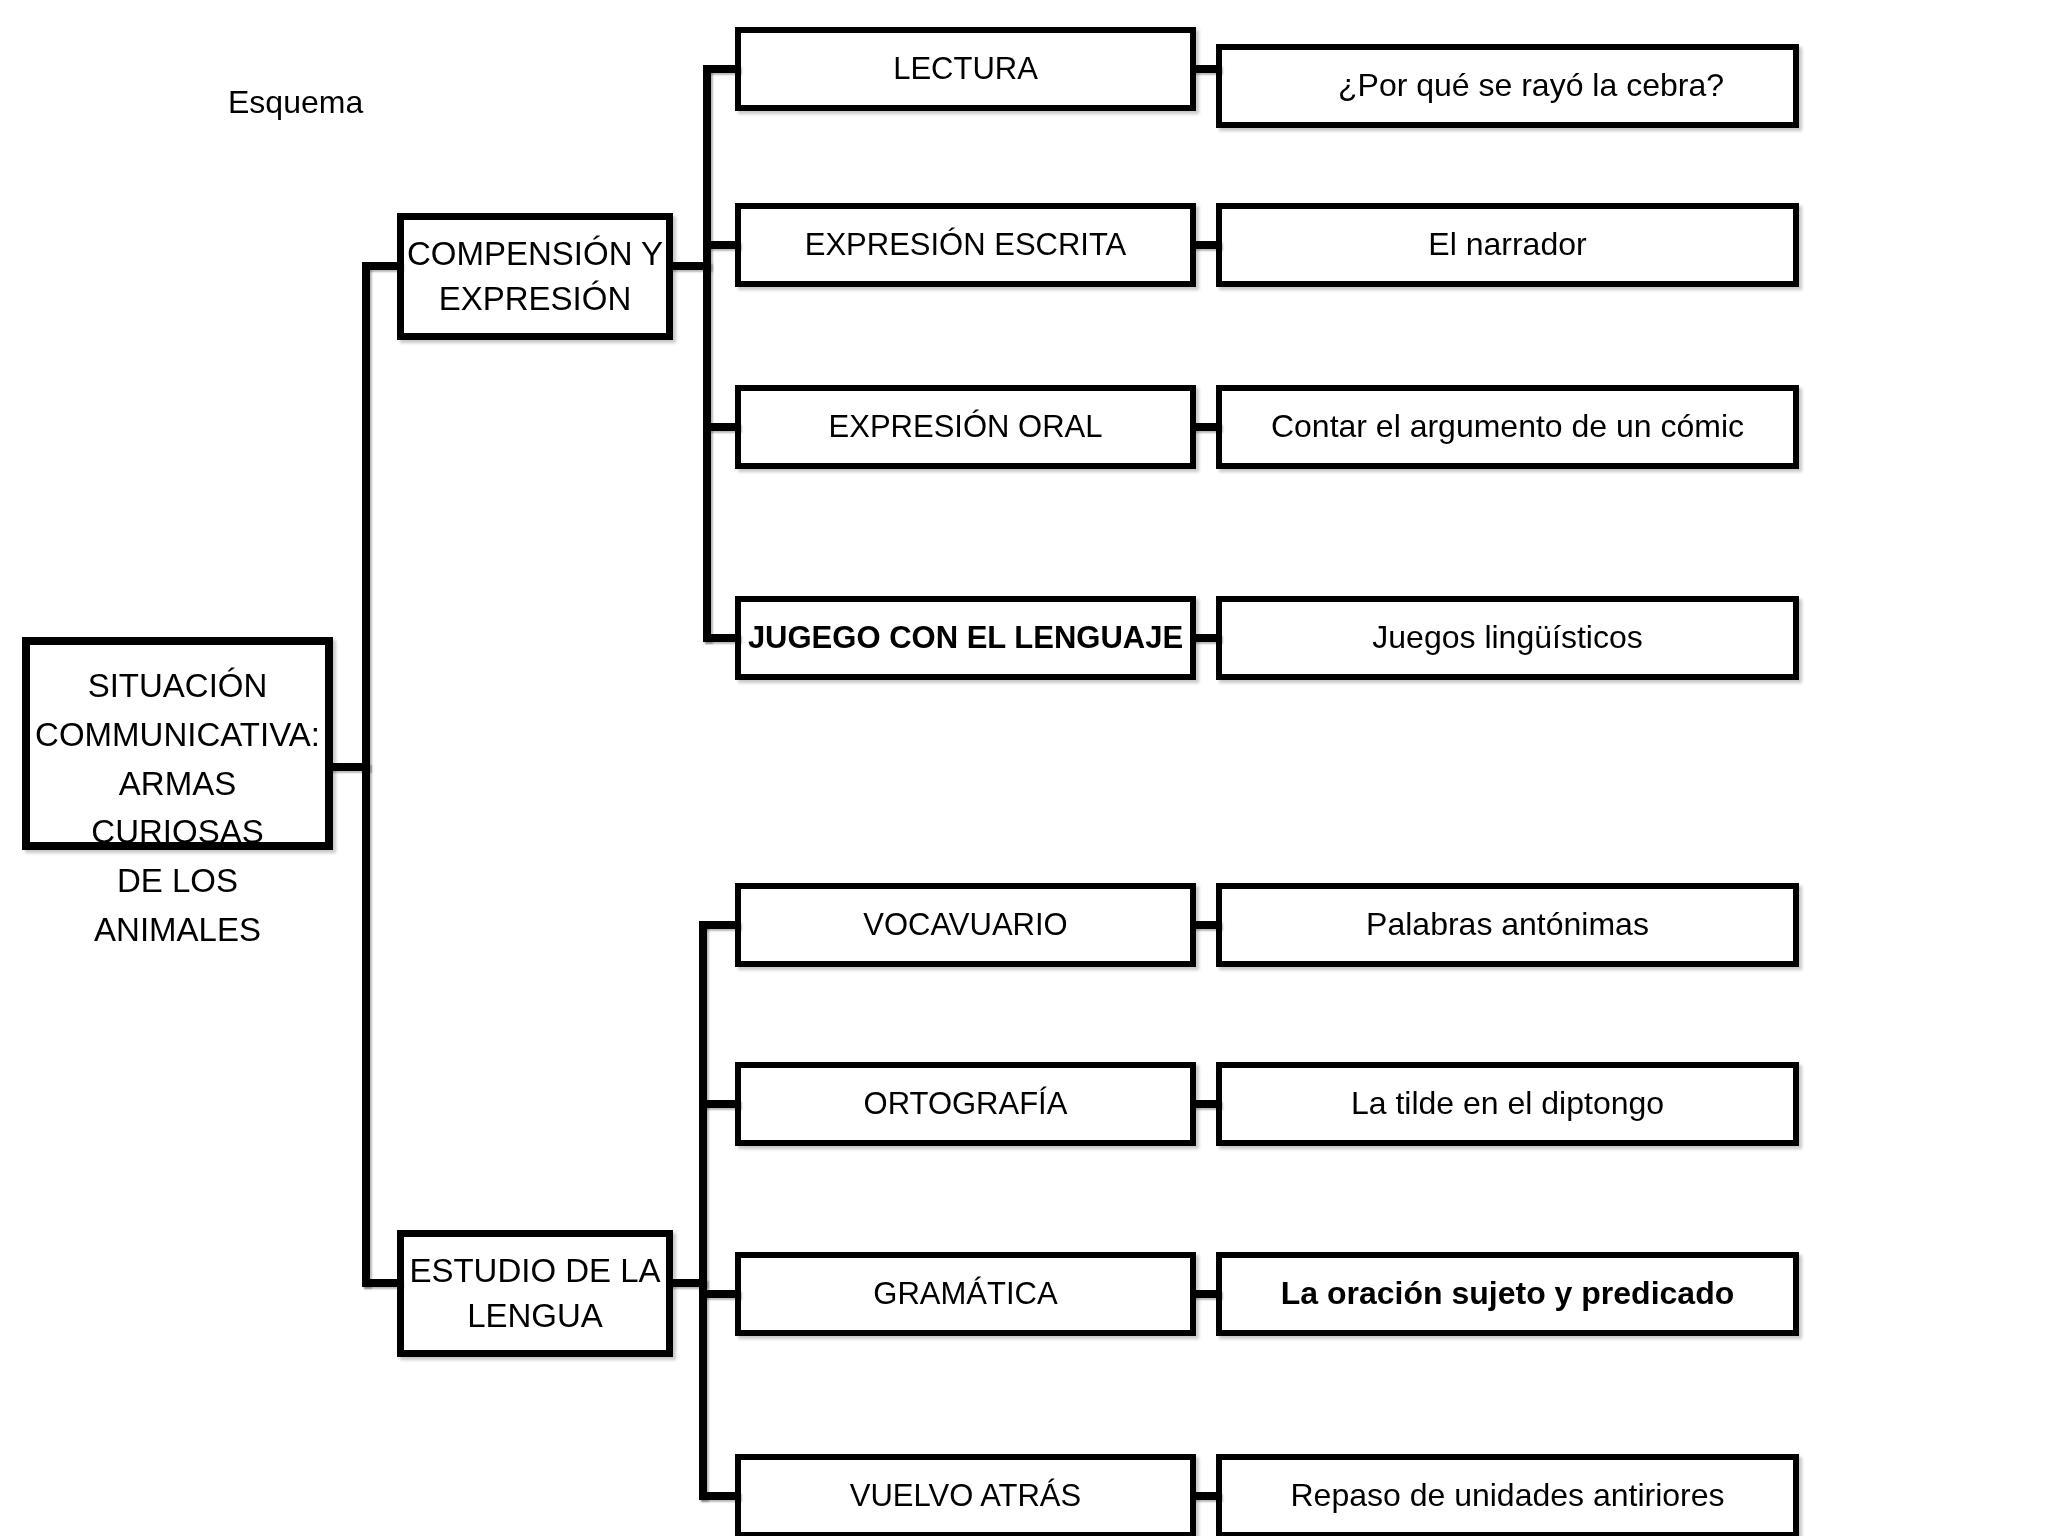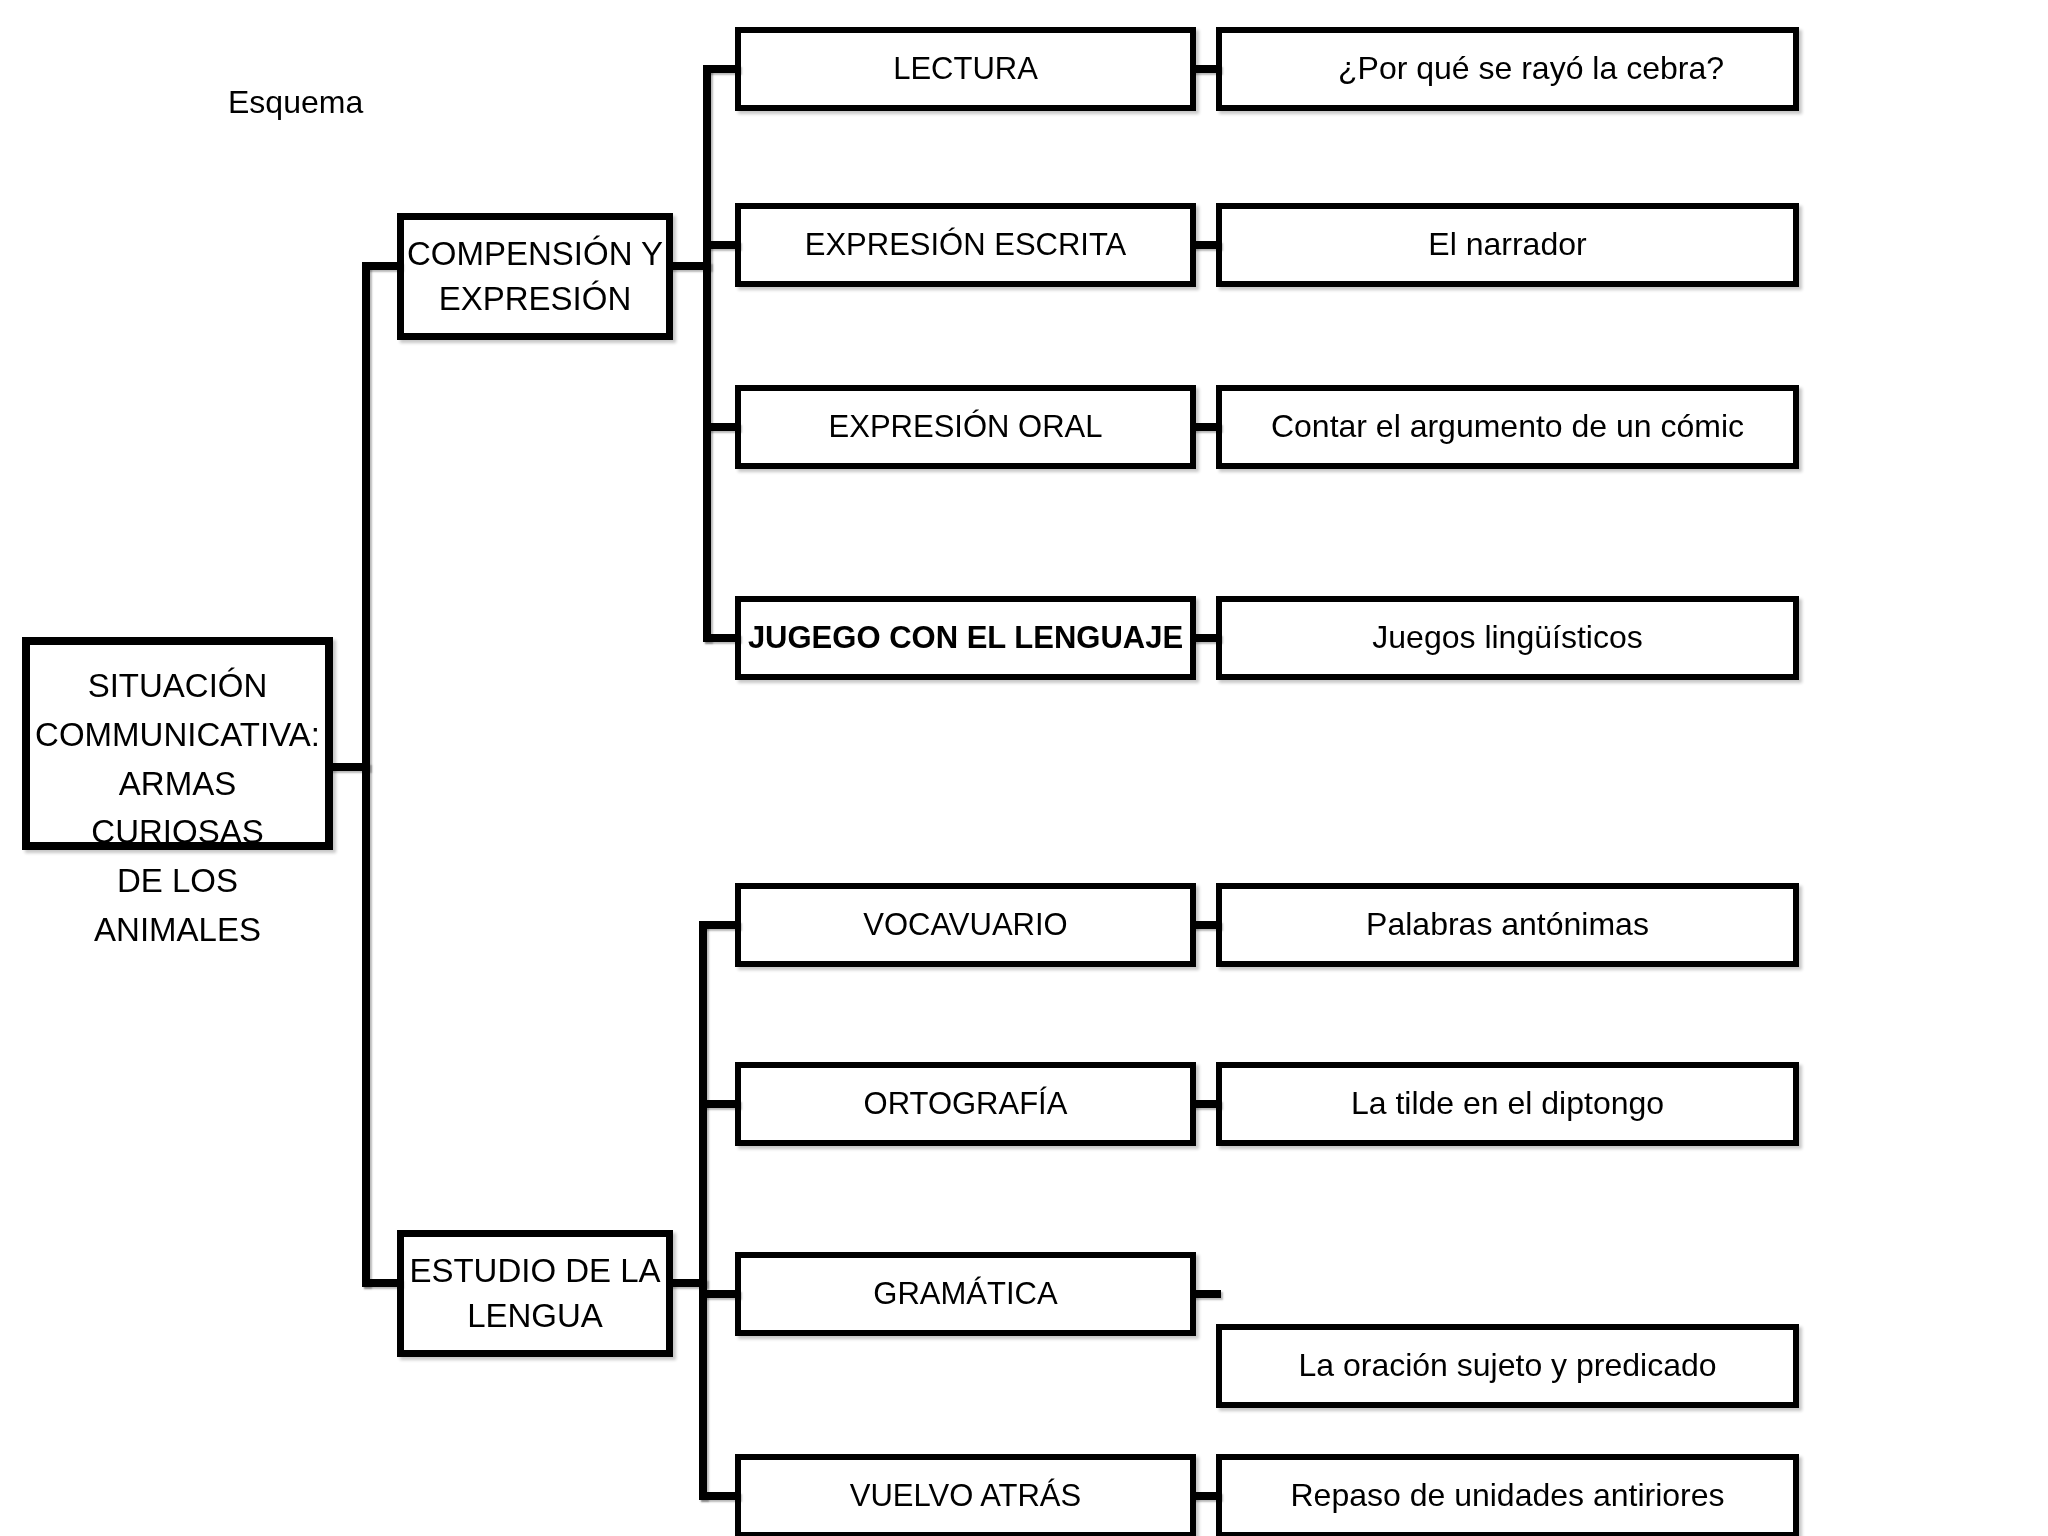--- a/index.html
+++ b/index.html
@@ -88,33 +88,33 @@
   <div class="box parent-box" style="top:213px;">COMPENSIÓN Y
 EXPRESIÓN</div>
   <div class="box parent-box" style="top:1230px;">ESTUDIO DE LA
 LENGUA</div>
 
   <div class="box row-box" style="top:27px;">LECTURA</div>
   <div class="box row-box" style="top:203px;">EXPRESIÓN ESCRITA</div>
   <div class="box row-box" style="top:385px;">EXPRESIÓN ORAL</div>
   <div class="box row-box" style="top:596px;font-weight:bold;">JUGEGO CON EL LENGUAJE</div>
 
-  <div class="box content-box" style="top:27px;padding-left:47px;">¿Por qué se rayó la cebra?</div>
+  <div class="box content-box" style="top:44px;padding-left:47px;">¿Por qué se rayó la cebra?</div>
   <div class="box content-box" style="top:203px;">El narrador</div>
   <div class="box content-box" style="top:385px;">Contar el argumento de un cómic</div>
   <div class="box content-box" style="top:596px;">Juegos lingüísticos</div>
 
   <div class="box row-box" style="top:883px;">VOCAVUARIO</div>
   <div class="box row-box" style="top:1062px;">ORTOGRAFÍA</div>
   <div class="box row-box" style="top:1252px;text-align:right;">GRAMÁTICA</div>
   <div class="box row-box" style="top:1454px;">VUELVO ATRÁS</div>
 
   <div class="box content-box" style="top:883px;">Palabras antónimas</div>
   <div class="box content-box" style="top:1062px;">La tilde en el diptongo</div>
-  <div class="box content-box" style="top:1324px;">La oración sujeto y predicado</div>
+  <div class="box content-box" style="top:1252px;font-weight:bold;">La oración sujeto y predicado</div>
   <div class="box content-box" style="top:1454px;">Repaso de unidades antiriores</div>
 
   <div class="line" style="left:362px; top:262px; width:8px; height:1025px;"></div>
   <div class="line" style="left:329px; top:763px; width:41px; height:8px;"></div>
   <div class="line" style="left:362px; top:262px; width:40px; height:8px;"></div>
   <div class="line" style="left:362px; top:1279px; width:40px; height:8px;"></div>
 
   <div class="line" style="left:703px; top:65px; width:8px; height:577px;"></div>
   <div class="line" style="left:668px; top:262px; width:43px; height:8px;"></div>
   <div class="line" style="left:703px; top:65px;  width:37px; height:8px;"></div>

